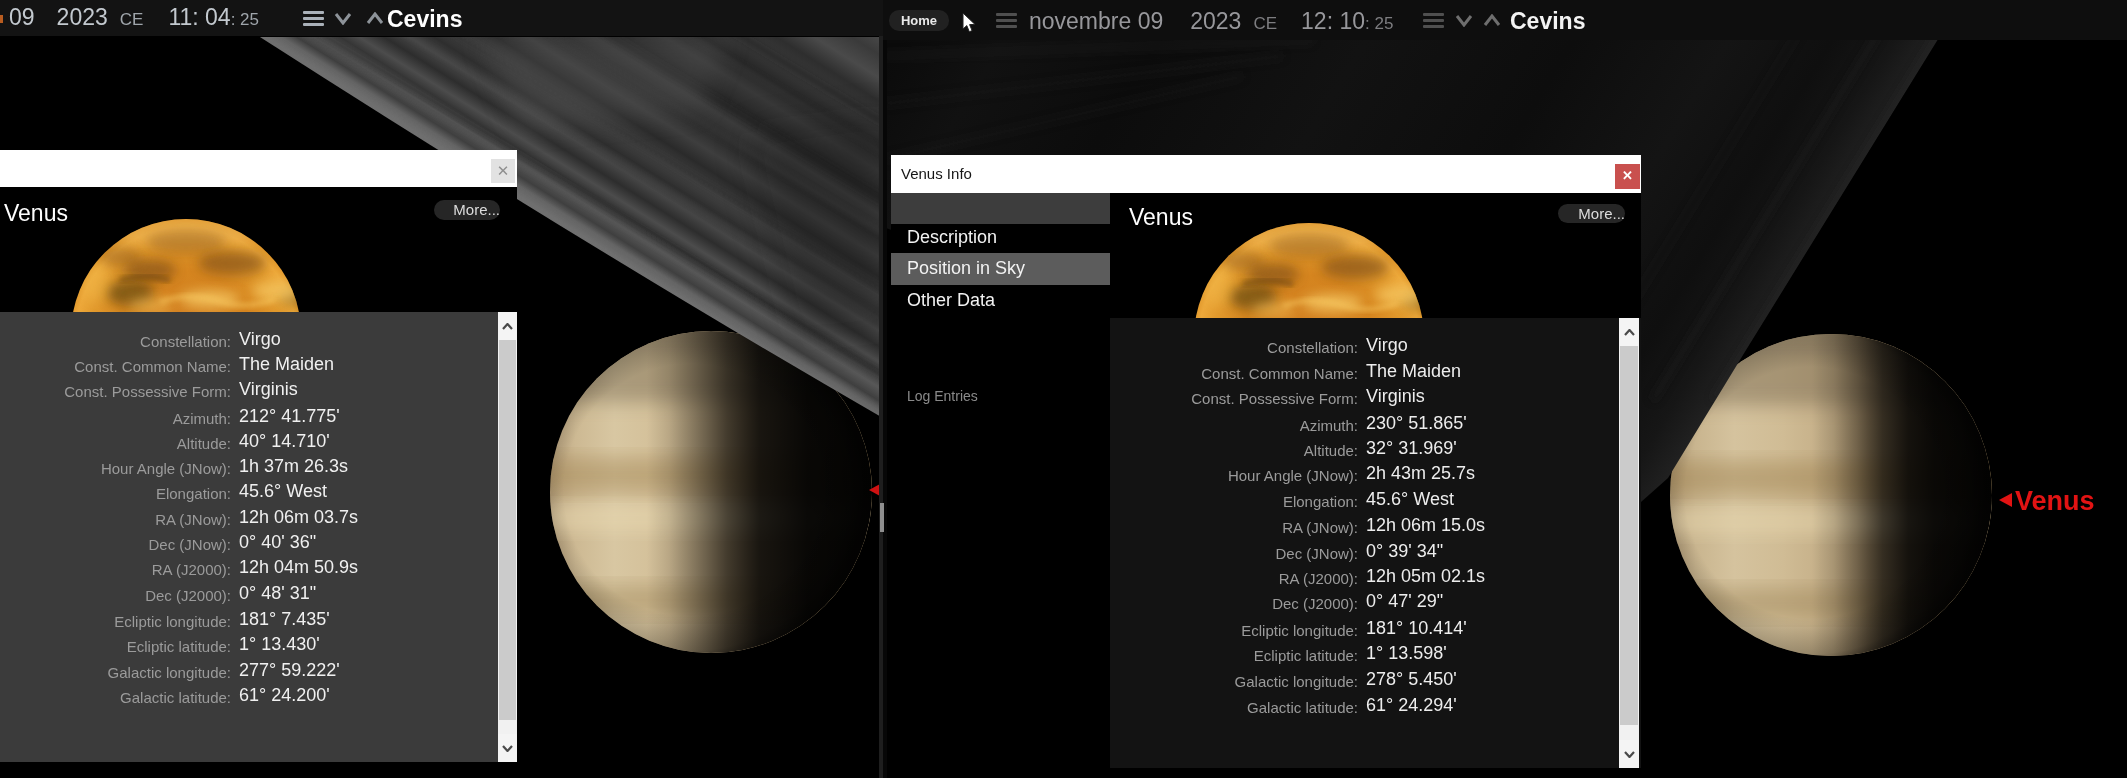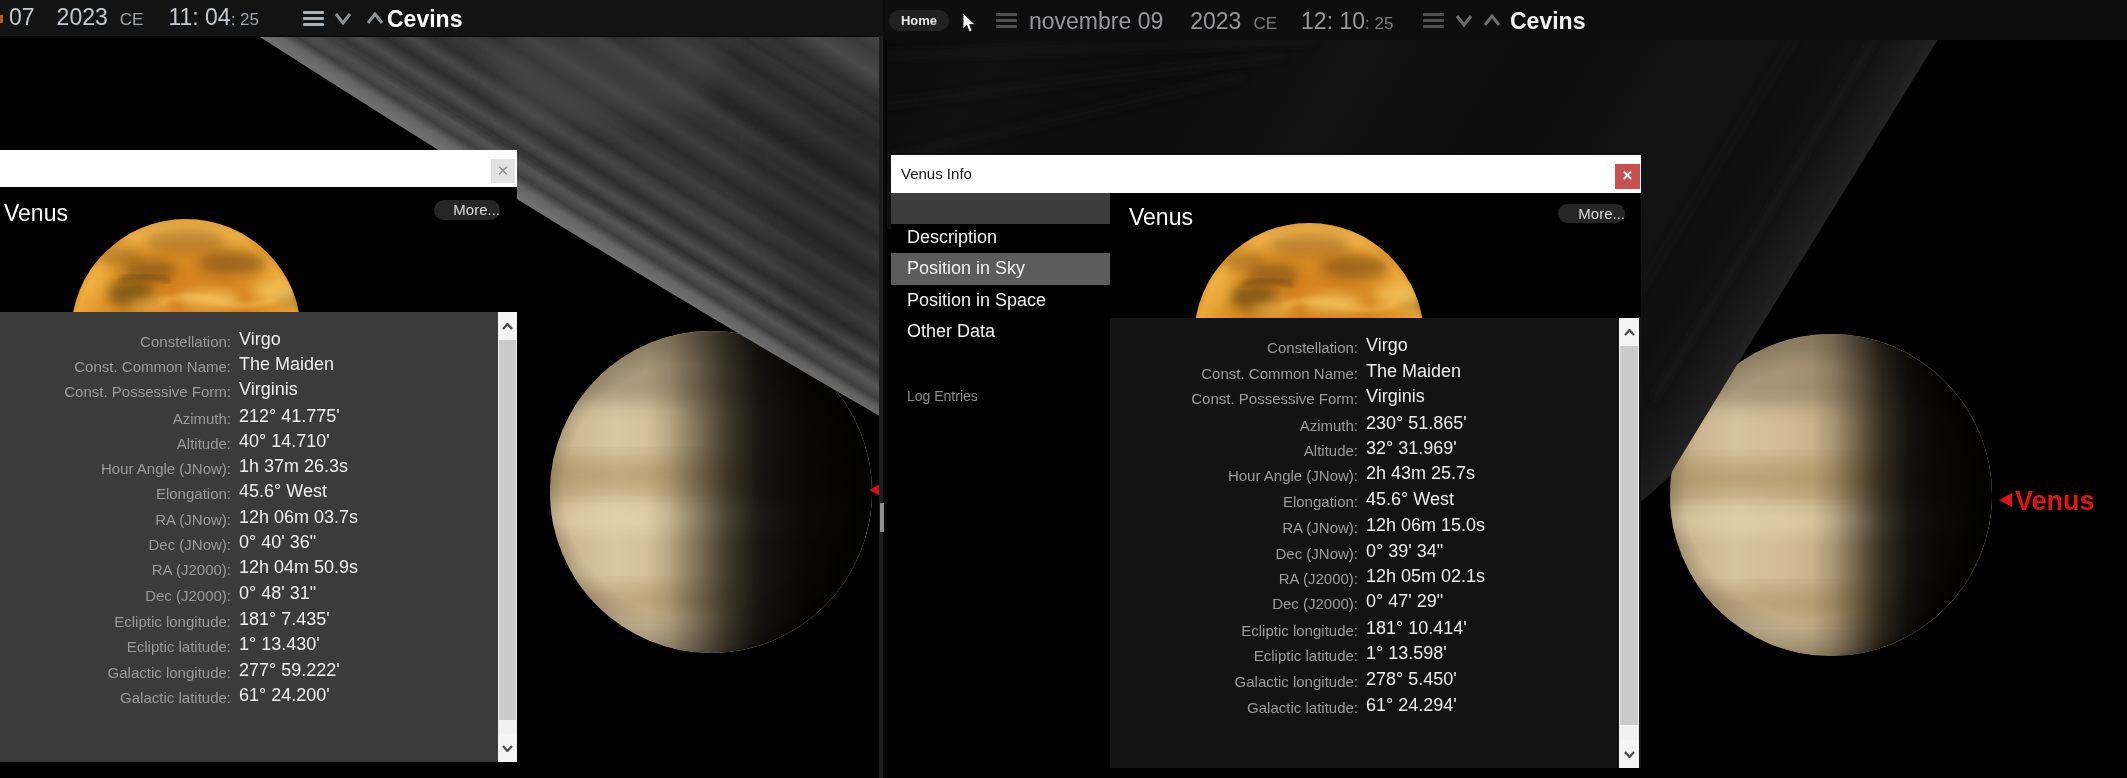--- a/index.html
+++ b/index.html
@@ -222,21 +222,21 @@
 <text x="1132" y="510" font-family="Liberation Sans, sans-serif" font-size="27" font-weight="bold" fill="#e21313">Venus</text>
 </svg>
 
 <div class="abs" style="left:879px;top:0;width:4px;height:778px;background:#1e1e1e"></div>
 <div class="abs" style="left:883px;top:0;width:4px;height:778px;background:#070707"></div>
 <div class="abs" style="left:880px;top:503px;width:4px;height:29px;background:#8f8f8f"></div>
 
 <div id="barL">
  <div class="abs" style="left:0;top:15px;width:3px;height:8px;background:#b85c20"></div>
  <div class="barrow" style="left:9px;top:4px;color:#c3c9cf">
-  <span class="n23">07</span><span class="n23" style="margin-left:22px">2023</span><span class="n17" style="margin-left:12px;color:#9fa5ab">CE</span><span class="n23" style="margin-left:25px">11: 04</span><span class="n17" style="color:#9fa5ab">: 25</span>
+  <span class="n23">09</span><span class="n23" style="margin-left:22px">2023</span><span class="n17" style="margin-left:12px;color:#9fa5ab">CE</span><span class="n23" style="margin-left:25px">11: 04</span><span class="n17" style="color:#9fa5ab">: 25</span>
  </div>
  <div class="ham" style="left:303px;top:11px">
         <i style="background:#aab1b9"></i>
         <i style="background:#aab1b9"></i>
         <i style="background:#aab1b9"></i>
       </div>
  <svg class="abs" style="left:334px;top:12px" width="18" height="13" viewBox="0 0 18 13">
         <polyline points="2,2 9,11 16,2" fill="none" stroke="#8d9399" stroke-width="3"></polyline>
       </svg>
  <svg class="abs" style="left:366px;top:12px" width="18" height="13" viewBox="0 0 18 13">
@@ -396,21 +396,20 @@
 <div id="panR">
  <div class="tbar">
         <div style="position:absolute;left:10px;top:0;height:38px;line-height:38px;font-size:15px;color:#161616">Venus Info</div>
         <div class="xbtnR">✕</div>
       </div>
  <div id="side">
   <div class="topgray"></div>
   <div class="items">
    <div class="it">Description</div>
    <div class="it sel">Position in Sky</div>
-   <div class="it">Position in Space</div>
    <div class="it">Other Data</div>
   </div>
   <div class="log">Log Entries</div>
  </div>
  <div class="abs" style="left:219px;top:38px;width:531px;height:575px;background:#000">
   <svg class="abs" style="left:0;top:0" width="531" height="125" viewBox="0 0 531 125">
    <defs>
     <radialGradient id="oraR" gradientUnits="userSpaceOnUse" cx="199" cy="148" r="120">
      <stop offset="0" stop-color="#d28023"></stop>
      <stop offset="0.55" stop-color="#d5851f"></stop>

